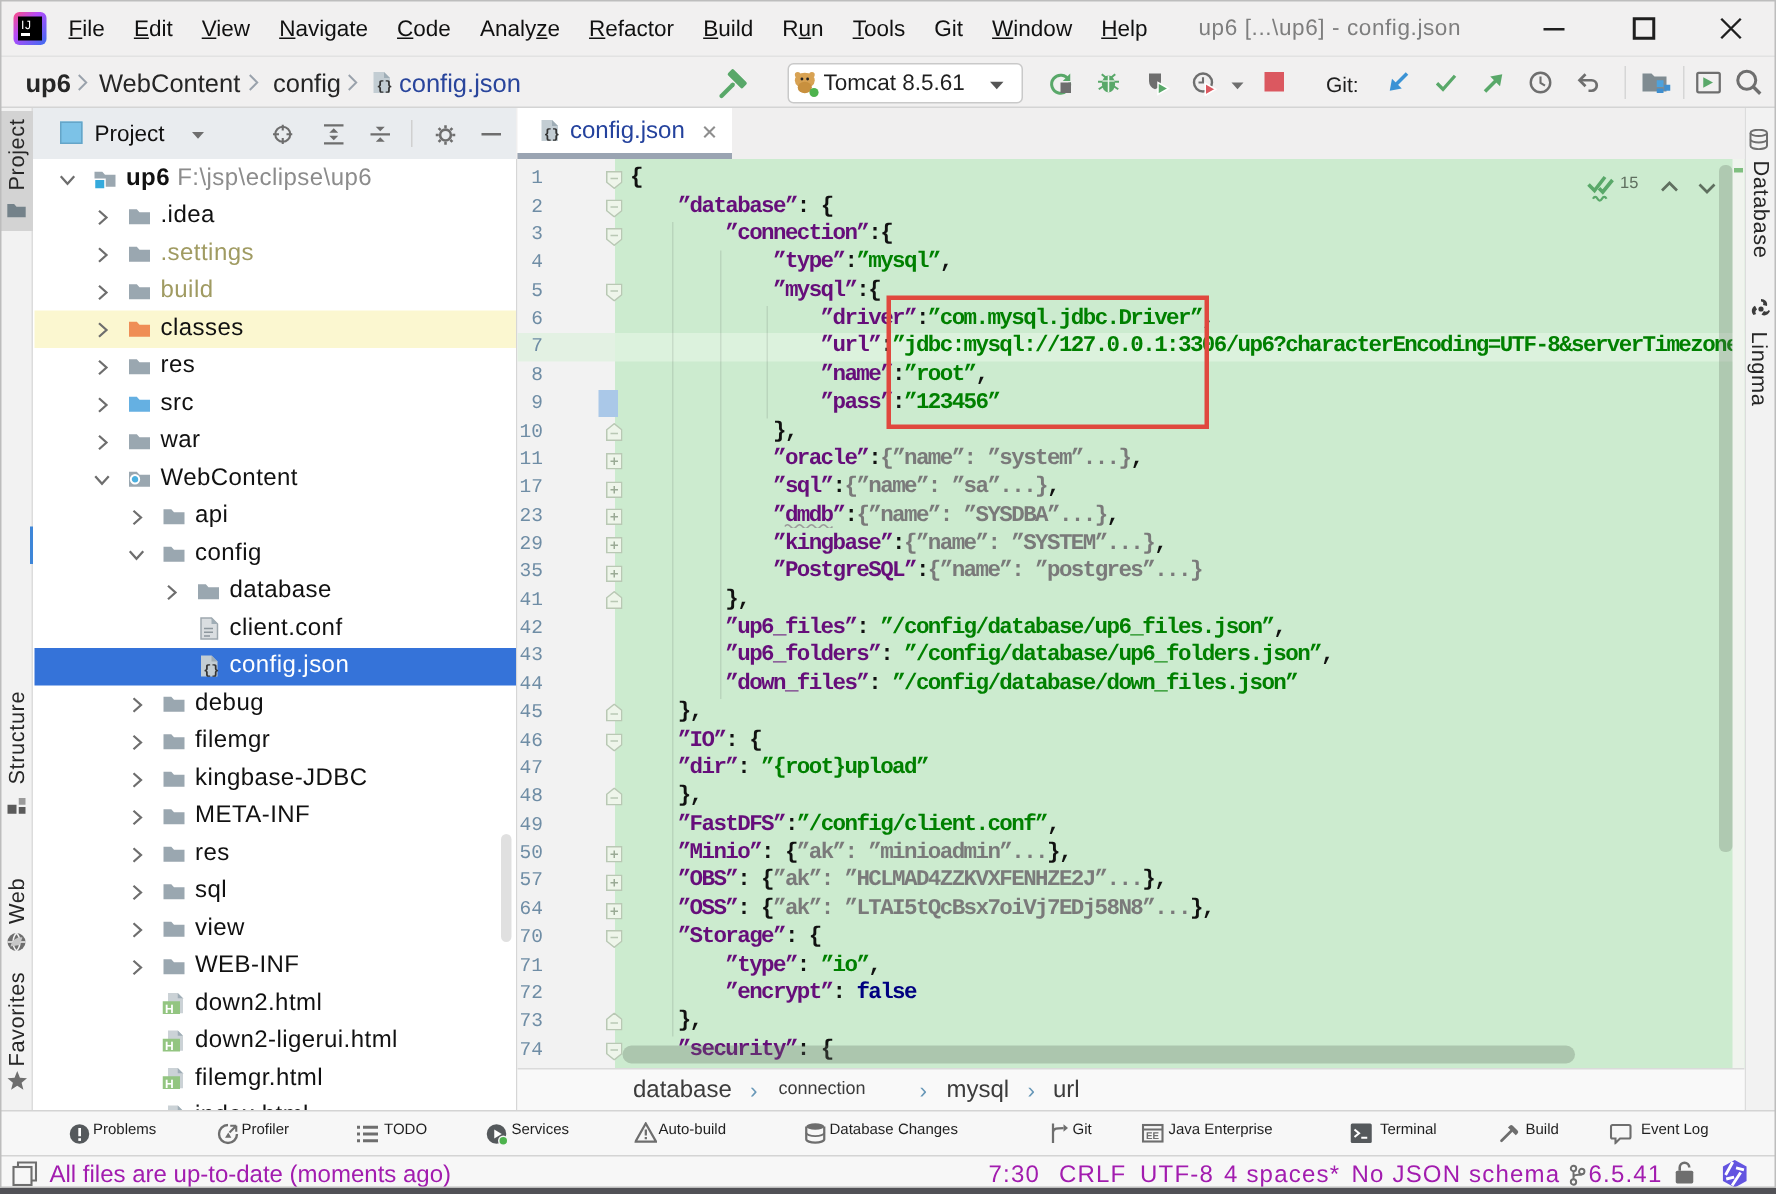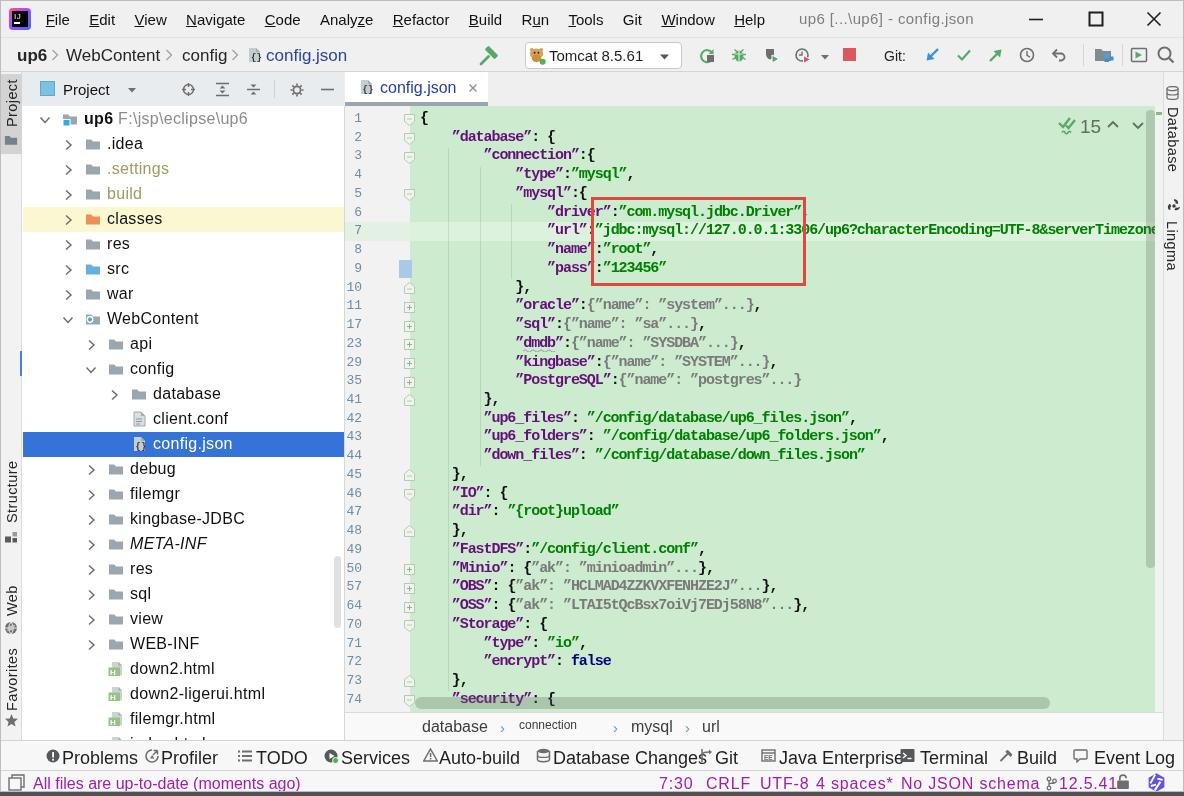--- a/index.html
+++ b/index.html
@@ -33,21 +33,21 @@
 #code{left:420px;top:110px;font-family:"Liberation Mono",monospace;font-weight:bold;font-size:15px;letter-spacing:-1.06px;line-height:18.74px;white-space:pre;width:735px;overflow:hidden}
 #code .k{color:#660e7a}
 #code .s{color:#008000}
 #code .f{color:#7a7a7a}
 #code .b{color:#000080}
 #code{color:#111}
 #bcrumb{left:345px;top:712px;width:818px;height:28px;background:#f9f9f9;border-top:1px solid #dadada;font-size:15px;color:#3c3c3c}
 
 #botbar{left:0;top:740px;width:1184px;height:30px;background:#f7f7f7;border-top:1px solid #d4d4d4}
 #status{left:0;top:770px;width:1184px;height:26px;background:#f7f7f7;border-top:1px solid #d4d4d4}
-.bitem{position:absolute;top:748px;font-size:18px;color:#1f1f1f}
+.bitem{position:absolute;top:748px;font-size:10px;color:#1f1f1f}
 .sitem{position:absolute;top:775px;font-size:16px;color:#a21caf}
 svg{display:block}
 </style>
 </head>
 <body>
 
 <div class="a" id="title"></div>
 <div class="a" style="left:9px;top:8px;width:22px;height:22px;border-radius:4px;background:linear-gradient(135deg,#fc4e84 0%,#b34bfa 40%,#3a6df0 100%);">
   <div class="a" style="left:3px;top:3px;width:16px;height:16px;background:#000;"></div>
   <div class="a" style="left:5px;top:4px;font-size:8px;font-weight:normal;color:#fff;font-family:'Liberation Sans';letter-spacing:0.5px">IJ</div>
@@ -366,21 +366,21 @@
 <svg class="a" style="left:108px;top:511px" width="16" height="16" viewBox="0 0 16 16">
     <path d="M1 3.5 h5.2 l1.8 2 h7 v8 h-14 z" fill="#9aa7b0"></path>
   </svg>
 <div class="a tlabel" style="left:130px;top:510px;">kingbase-JDBC</div>
 <svg class="a" style="left:84px;top:538px" width="14" height="14">
     <path d="M5 2.5 L10 7 L5 11.5" fill="none" stroke="#6e6e6e" stroke-width="1.5"></path>
   </svg>
 <svg class="a" style="left:108px;top:536px" width="16" height="16" viewBox="0 0 16 16">
     <path d="M1 3.5 h5.2 l1.8 2 h7 v8 h-14 z" fill="#9aa7b0"></path>
   </svg>
-<div class="a tlabel" style="left:130px;top:535px;font-style:italic;">META-INF</div>
+<div class="a tlabel" style="left:130px;top:535px;">META-INF</div>
 <svg class="a" style="left:84px;top:563px" width="14" height="14">
     <path d="M5 2.5 L10 7 L5 11.5" fill="none" stroke="#6e6e6e" stroke-width="1.5"></path>
   </svg>
 <svg class="a" style="left:108px;top:561px" width="16" height="16" viewBox="0 0 16 16">
     <path d="M1 3.5 h5.2 l1.8 2 h7 v8 h-14 z" fill="#9aa7b0"></path>
   </svg>
 <div class="a tlabel" style="left:130px;top:560px;">res</div>
 <svg class="a" style="left:84px;top:588px" width="14" height="14">
     <path d="M5 2.5 L10 7 L5 11.5" fill="none" stroke="#6e6e6e" stroke-width="1.5"></path>
   </svg>
@@ -536,21 +536,21 @@
 <div class="a" id="code">{<br>    <span class="k">”database”</span>: {<br>        <span class="k">”connection”</span>:{<br>            <span class="k">”type”</span>:<span class="s">”mysql”</span>,<br>            <span class="k">”mysql”</span>:{<br>                <span class="k">”driver”</span>:<span class="s">”com.mysql.jdbc.Driver”</span>,<br>                <span class="k">”url”</span>:<span class="s">”jdbc:mysql://127.0.0.1:3306/up6?characterEncoding=UTF-8&amp;serverTimezone=GMT%2B8”</span>,<br>                <span class="k">”name”</span>:<span class="s">”root”</span>,<br>                <span class="k">”pass”</span>:<span class="s">”123456”</span><br>            },<br>            <span class="k">”oracle”</span>:<span class="f">{”name”: ”system”...}</span>,<br>            <span class="k">”sql”</span>:<span class="f">{”name”: ”sa”...}</span>,<br>            <span class="k">”dmdb”</span>:<span class="f">{”name”: ”SYSDBA”...}</span>,<br>            <span class="k">”kingbase”</span>:<span class="f">{”name”: ”SYSTEM”...}</span>,<br>            <span class="k">”PostgreSQL”</span>:<span class="f">{”name”: ”postgres”...}</span><br>        },<br>        <span class="k">”up6_files”</span>: <span class="s">”/config/database/up6_files.json”</span>,<br>        <span class="k">”up6_folders”</span>: <span class="s">”/config/database/up6_folders.json”</span>,<br>        <span class="k">”down_files”</span>: <span class="s">”/config/database/down_files.json”</span><br>    },<br>    <span class="k">”IO”</span>: {<br>    <span class="k">”dir”</span>: <span class="s">”{root}upload”</span><br>    },<br>    <span class="k">”FastDFS”</span>:<span class="s">”/config/client.conf”</span>,<br>    <span class="k">”Minio”</span>: {<span class="f">”ak”: ”minioadmin”...</span>},<br>    <span class="k">”OBS”</span>: {<span class="f">”ak”: ”HCLMAD4ZZKVXFENHZE2J”...</span>},<br>    <span class="k">”OSS”</span>: {<span class="f">”ak”: ”LTAI5tQcBsx7oiVj7EDj58N8”...</span>},<br>    <span class="k">”Storage”</span>: {<br>        <span class="k">”type”</span>: <span class="s">”io”</span>,<br>        <span class="k">”encrypt”</span>: <span class="b">false</span><br>    },<br>    <span class="k">”security”</span>: {</div>
 <svg class="a" style="left:523px;top:348px" width="33" height="4">
     <path d="M0 3 q2 -2.5 4 0 t4 0 t4 0 t4 0 t4 0 t4 0 t4 0 t4 0" fill="none" stroke="#9a9a9a" stroke-width="1"></path>
   </svg>
 <div class="a" style="left:591px;top:197px;width:215px;height:89px;border:3px solid #e0483e"></div>
 <svg class="a" style="left:1057px;top:116px" width="20" height="19" viewBox="0 0 20 19">
     <path d="M2 7 L6 11 L13 2" fill="none" stroke="#59a869" stroke-width="2.4"></path>
     <path d="M9 9.5 L11.5 12 L18 4" fill="none" stroke="#59a869" stroke-width="2.4"></path>
     <path d="M5 16.5 q1.5 -2.5 3 0 t3 0 t3 0" fill="none" stroke="#59a869" stroke-width="1.6"></path>
   </svg>
-<div class="a" style="left:1080px;top:116px;font-size:19px;color:#5f6f5f">15</div>
+<div class="a" style="left:1080px;top:116px;font-size:11px;color:#5f6f5f">15</div>
 <svg class="a" style="left:1106px;top:118px" width="14" height="14">
     <path d="M2 9 L7 4 L12 9" fill="none" stroke="#5f6f5f" stroke-width="1.8"></path>
   </svg>
 <svg class="a" style="left:1131px;top:118px" width="14" height="14">
     <path d="M2 5 L7 10 L12 5" fill="none" stroke="#5f6f5f" stroke-width="1.8"></path>
   </svg>
 <div class="a" style="left:1155px;top:106px;width:8px;height:606px;background:#f0f4ee"></div>
 <div class="a" style="left:1146px;top:110px;width:9px;height:458px;background:rgba(100,115,100,0.28);border-radius:4px"></div>
 <div class="a" style="left:1156px;top:112px;width:6px;height:3px;background:#7fbf7f"></div>
 <div class="a" style="left:415px;top:697px;width:635px;height:12px;background:rgba(100,112,100,0.30);border-radius:6px"></div>
@@ -639,21 +639,21 @@
 <div class="a sitem" style="left:706px;letter-spacing:0.8px">CRLF</div>
 <div class="a sitem" style="left:760px;letter-spacing:0.8px">UTF-8</div>
 <div class="a sitem" style="left:816px;letter-spacing:0.8px">4 spaces*</div>
 <div class="a sitem" style="left:901px;letter-spacing:0.8px">No JSON schema</div>
 <svg class="a" style="left:1044px;top:776px" width="14" height="15" viewBox="0 0 14 15">
     <circle cx="5" cy="3" r="1.8" fill="none" stroke="#6e6e6e" stroke-width="1.3"></circle>
     <circle cx="5" cy="12" r="1.8" fill="none" stroke="#6e6e6e" stroke-width="1.3"></circle>
     <circle cx="10.5" cy="5" r="1.8" fill="none" stroke="#6e6e6e" stroke-width="1.3"></circle>
     <path d="M5 4.8 v5.4 M5 9 c0 -3 5.5 -1 5.5 -2.2" fill="none" stroke="#6e6e6e" stroke-width="1.3"></path>
   </svg>
-<div class="a sitem" style="left:1059px;letter-spacing:0.8px">12.5.41</div>
+<div class="a sitem" style="left:1059px;letter-spacing:0.8px">6.5.41</div>
 <svg class="a" style="left:1115px;top:773px" width="16" height="17" viewBox="0 0 15 16">
     <rect x="2" y="7" width="11" height="8" rx="1" fill="#6e6e6e"></rect>
     <path d="M4.5 7 V5 a3 3 0 0 1 6 0" fill="none" stroke="#6e6e6e" stroke-width="1.6"></path>
   </svg>
 <svg class="a" style="left:1146px;top:772px" width="21" height="21" viewBox="0 0 24 24">
     <path d="M12 1.5 L21 6.5 V17.5 L12 22.5 L3 17.5 V6.5 z" fill="#6354e0"></path>
     <path d="M10.5 3 L5 13 M13 7.5 L19 9 M16.5 11 L10 21 M5.5 16 L11.5 14.5" stroke="#fff" stroke-width="2.2"></path>
   </svg>
 <div class="a" style="left:0;top:792px;width:1184px;height:4px;background:#515156"></div>
 <div class="a" style="left:0;top:0;width:1184px;height:792px;border:1px solid #bdbdbd;pointer-events:none"></div>

